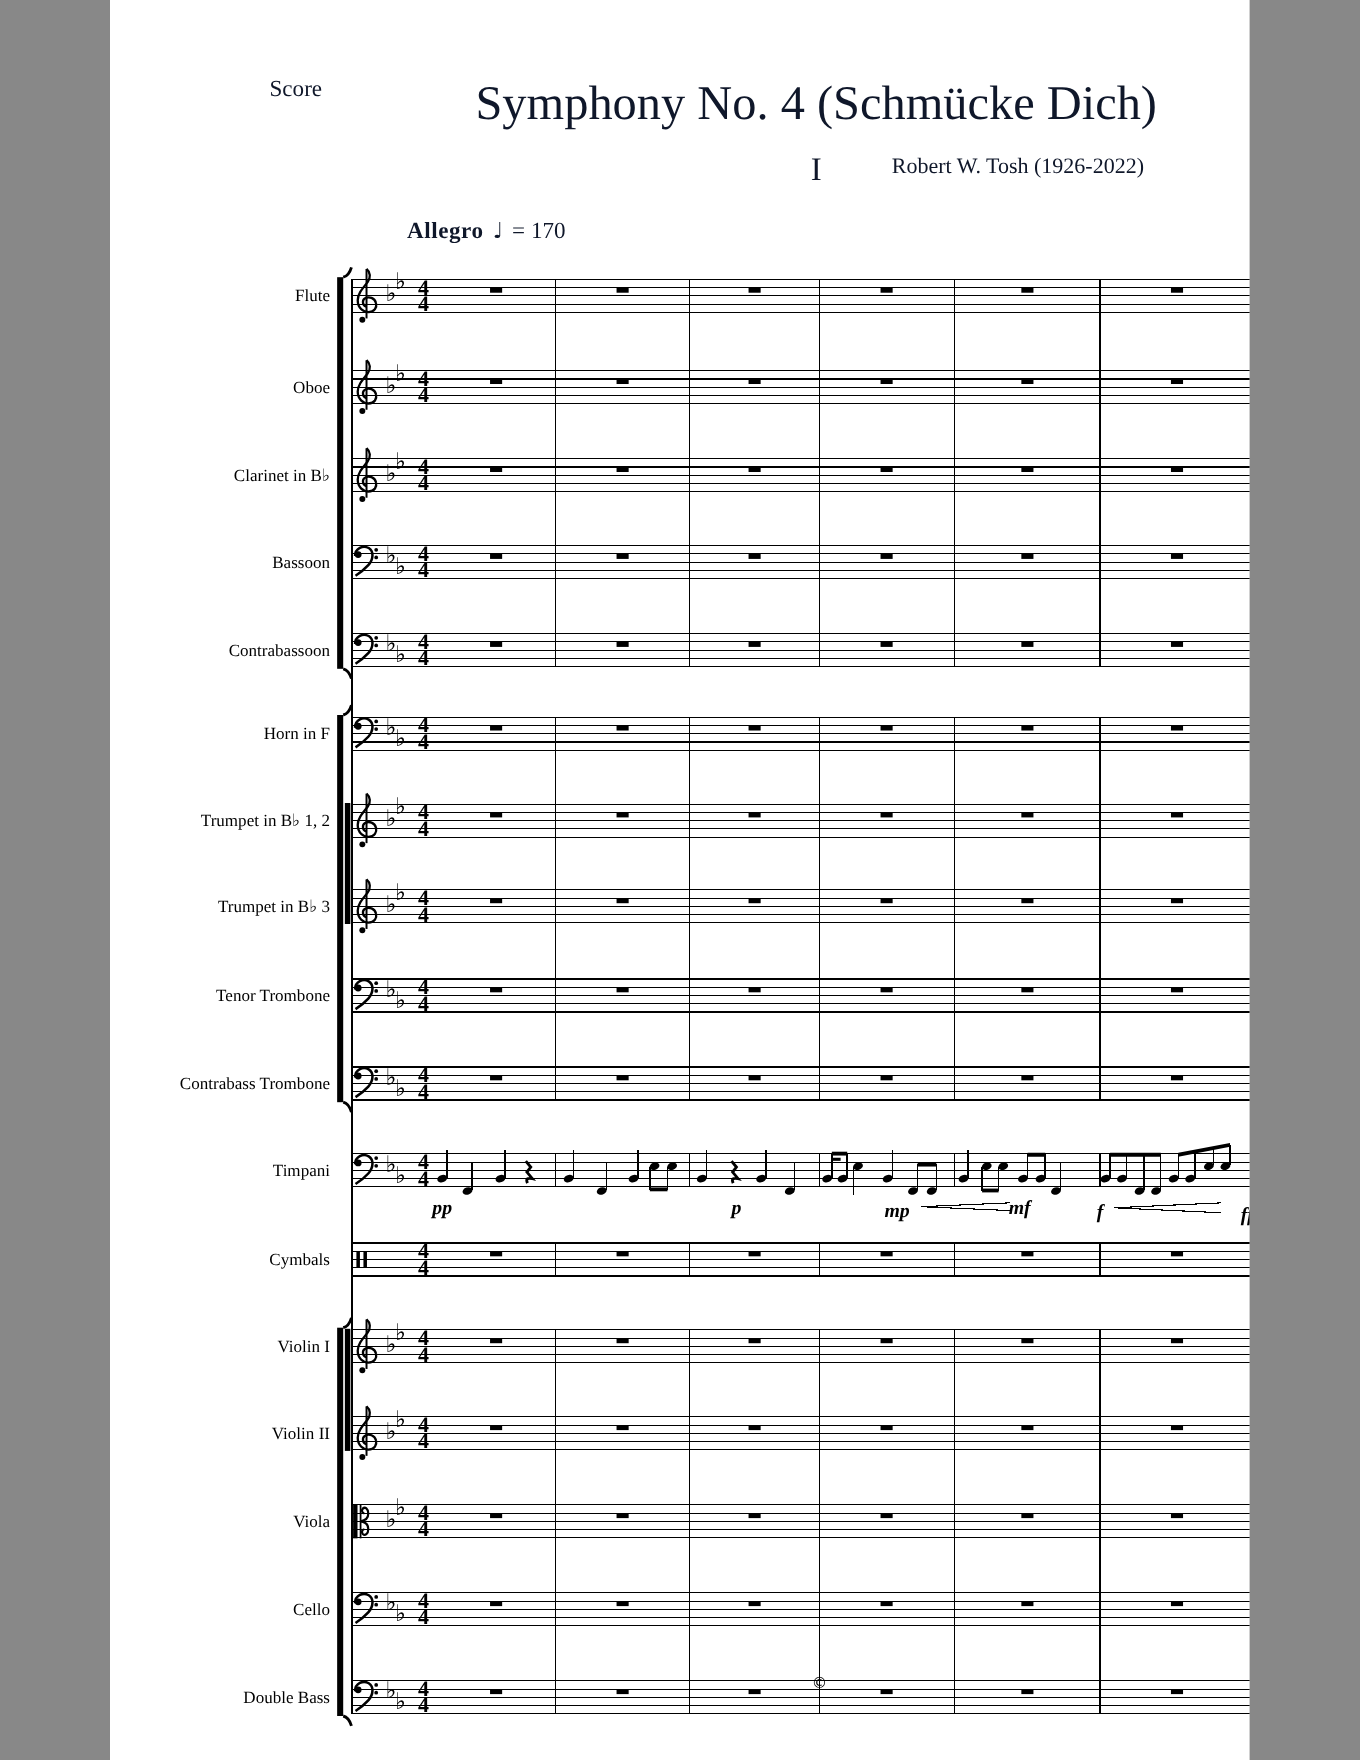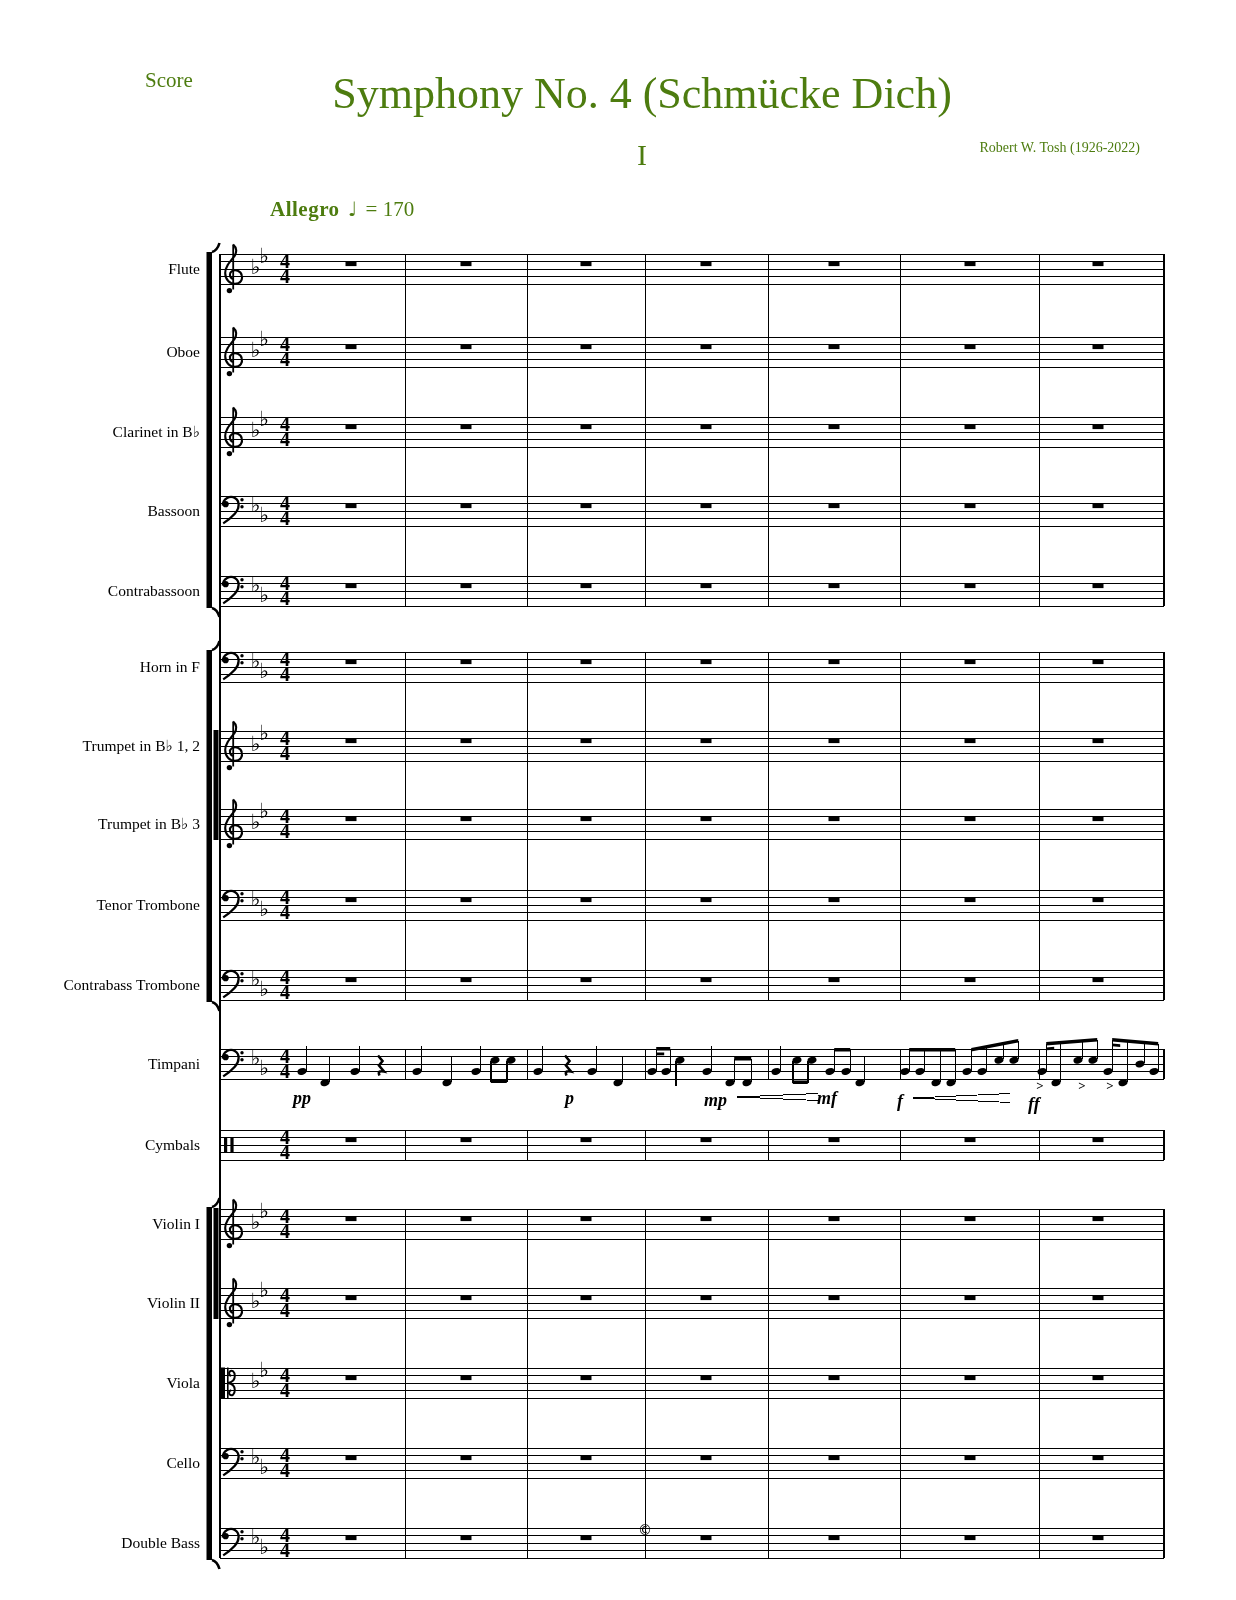--- a/index.html
+++ b/index.html
@@ -1,24 +1,24 @@
 <!DOCTYPE html>
 <html><head>
 <meta charset="utf-8">
 <style>
   html,body{margin:0;padding:0;background:#888;}
   .page{
-    position:relative;width:1236px;height:1600px;background:#ffffff;
-    font-family:"Liberation Serif", serif;color:#4d7c0f;overflow:hidden;margin:0 auto;
+    position:relative;width:1036px;height:1600px;background:#ffffff;
+    font-family:"Liberation Serif", serif;color:#0f172a;overflow:hidden;margin:0 auto;
   }
   .abs{position:absolute;}
   .corner-label{left:145px;top:68px;font-size:21px;}
   .title{left:24px;top:68px;width:1236px;text-align:center;font-size:44px;}
   .movement{left:24px;top:138px;width:1236px;text-align:center;font-size:30px;}
-  .composer{right:96px;top:140px;font-size:14px;text-align:right;}
+  .composer{right:96px;top:140px;font-size:20px;text-align:right;}
   .tempo{left:270px;top:197px;font-size:21px;}
   .tempo .word{font-weight:bold;letter-spacing:.5px;}
   .tempo .note{font-family:"DejaVu Sans",sans-serif;font-size:20px;padding:0 3px;}
   #score-svg{position:absolute;left:0;top:0;}
 </style>
 </head>
 <body>
 
 <div class="page">
   <div class="abs corner-label">Score</div>

